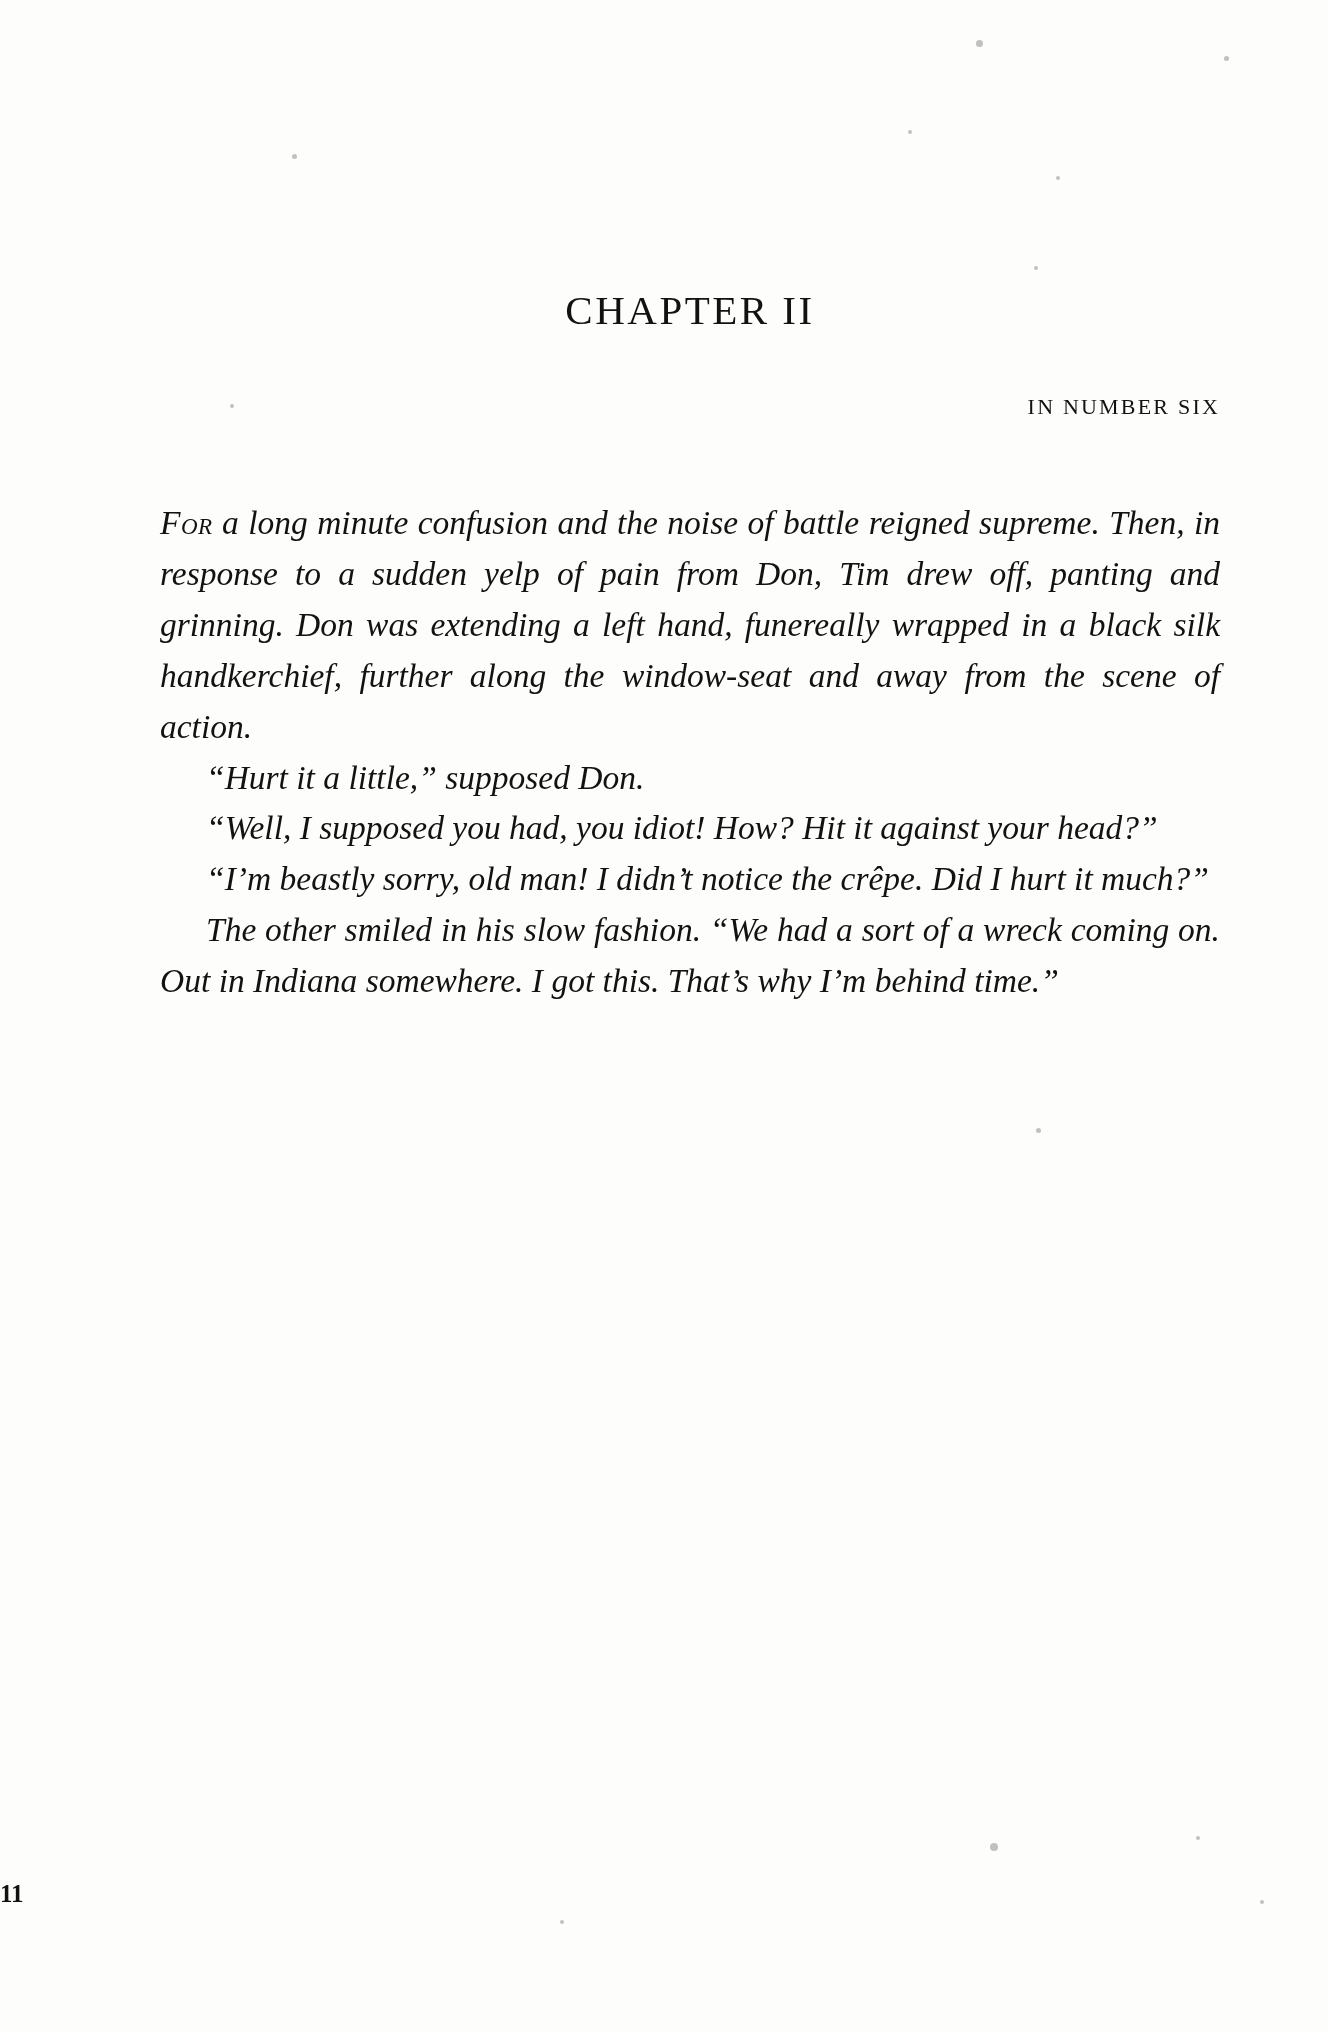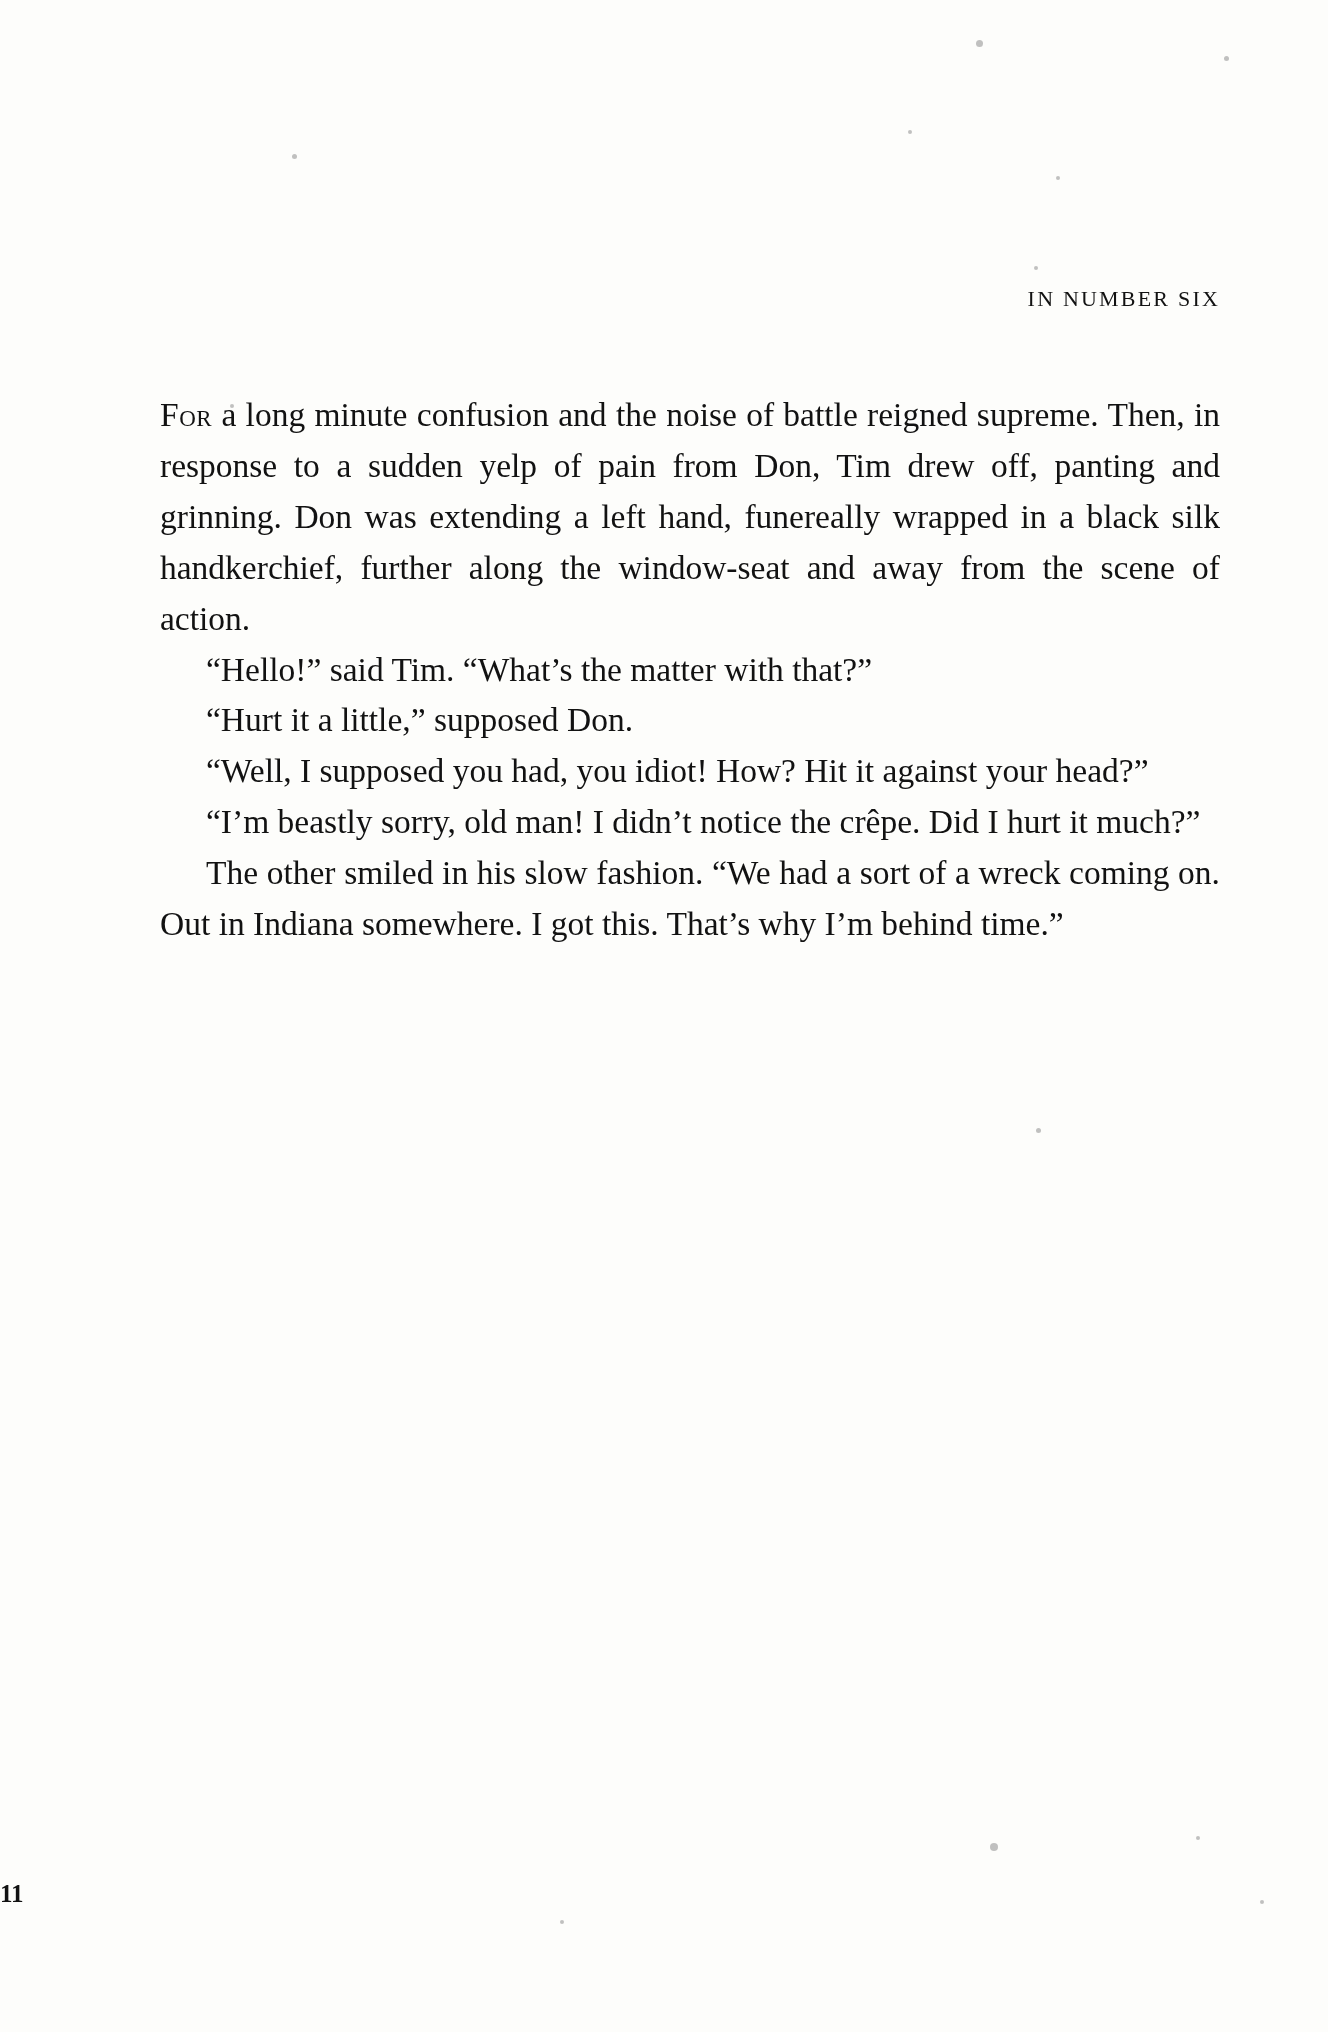--- a/index.html
+++ b/index.html
@@ -53,20 +53,21 @@
     font-variant: small-caps;
     font-family: "Liberation Serif", serif;
   }
   p.body-par {
     margin: 0;
     font-size: 33.5px;
     line-height: 1.52;
     text-align: justify;
     text-justify: inter-word;
     hyphens: manual;
+    font-style: italic;
   }
   p.body-par.first {
     text-indent: 0;
   }
   p.body-par.indent {
     text-indent: 46px;
   }
   .smallcaps-lead {
     font-variant: small-caps;
     letter-spacing: 0.5px;
@@ -95,26 +96,26 @@
   <div class="speck" style="left:1034px; top:266px; width:4px; height:4px;"></div>
   <div class="speck" style="left:230px; top:404px; width:4px; height:4px;"></div>
   <div class="speck" style="left:1036px; top:1128px; width:5px; height:5px;"></div>
   <div class="speck" style="left:990px; top:1843px; width:8px; height:8px;"></div>
   <div class="speck" style="left:1196px; top:1836px; width:4px; height:4px;"></div>
   <div class="speck" style="left:1260px; top:1900px; width:4px; height:4px;"></div>
   <div class="speck" style="left:560px; top:1920px; width:4px; height:4px;"></div>
 
   <div class="text-block">
 
+    <h1 class="chapter-title">CHAPTER II</h1>
 
     <h2 class="chapter-subtitle">IN NUMBER SIX</h2>
 
     <p class="body-par first"><span class="smallcaps-lead">For</span><span> a long minute confusion and the noise of battle reigned supreme.  Then, in response to a sudden yelp of pain from Don, Tim drew off, panting and grinning.  Don was extending a left hand, funereally wrapped in a black silk handkerchief, further along the window-seat and away from the scene of action.</span></p>
 
-    <p class="body-par indent">“Hello!” said Tim.  “What’s the matter with that?”</p>
 
     <p class="body-par indent">“Hurt it a little,” supposed Don.</p>
 
     <p class="body-par indent">“Well, I supposed you had, you idiot!  How?  Hit it against your head?”</p>
 
     <p class="body-par indent">“I’m beastly sorry, old man!  I didn’t notice the crêpe.  Did I hurt it much?”</p>
 
     <p class="body-par indent">The other smiled in his slow fashion.  “We had a sort of a wreck coming on.  Out in Indiana somewhere.  I got this.  That’s why I’m behind time.”</p>
 
 

